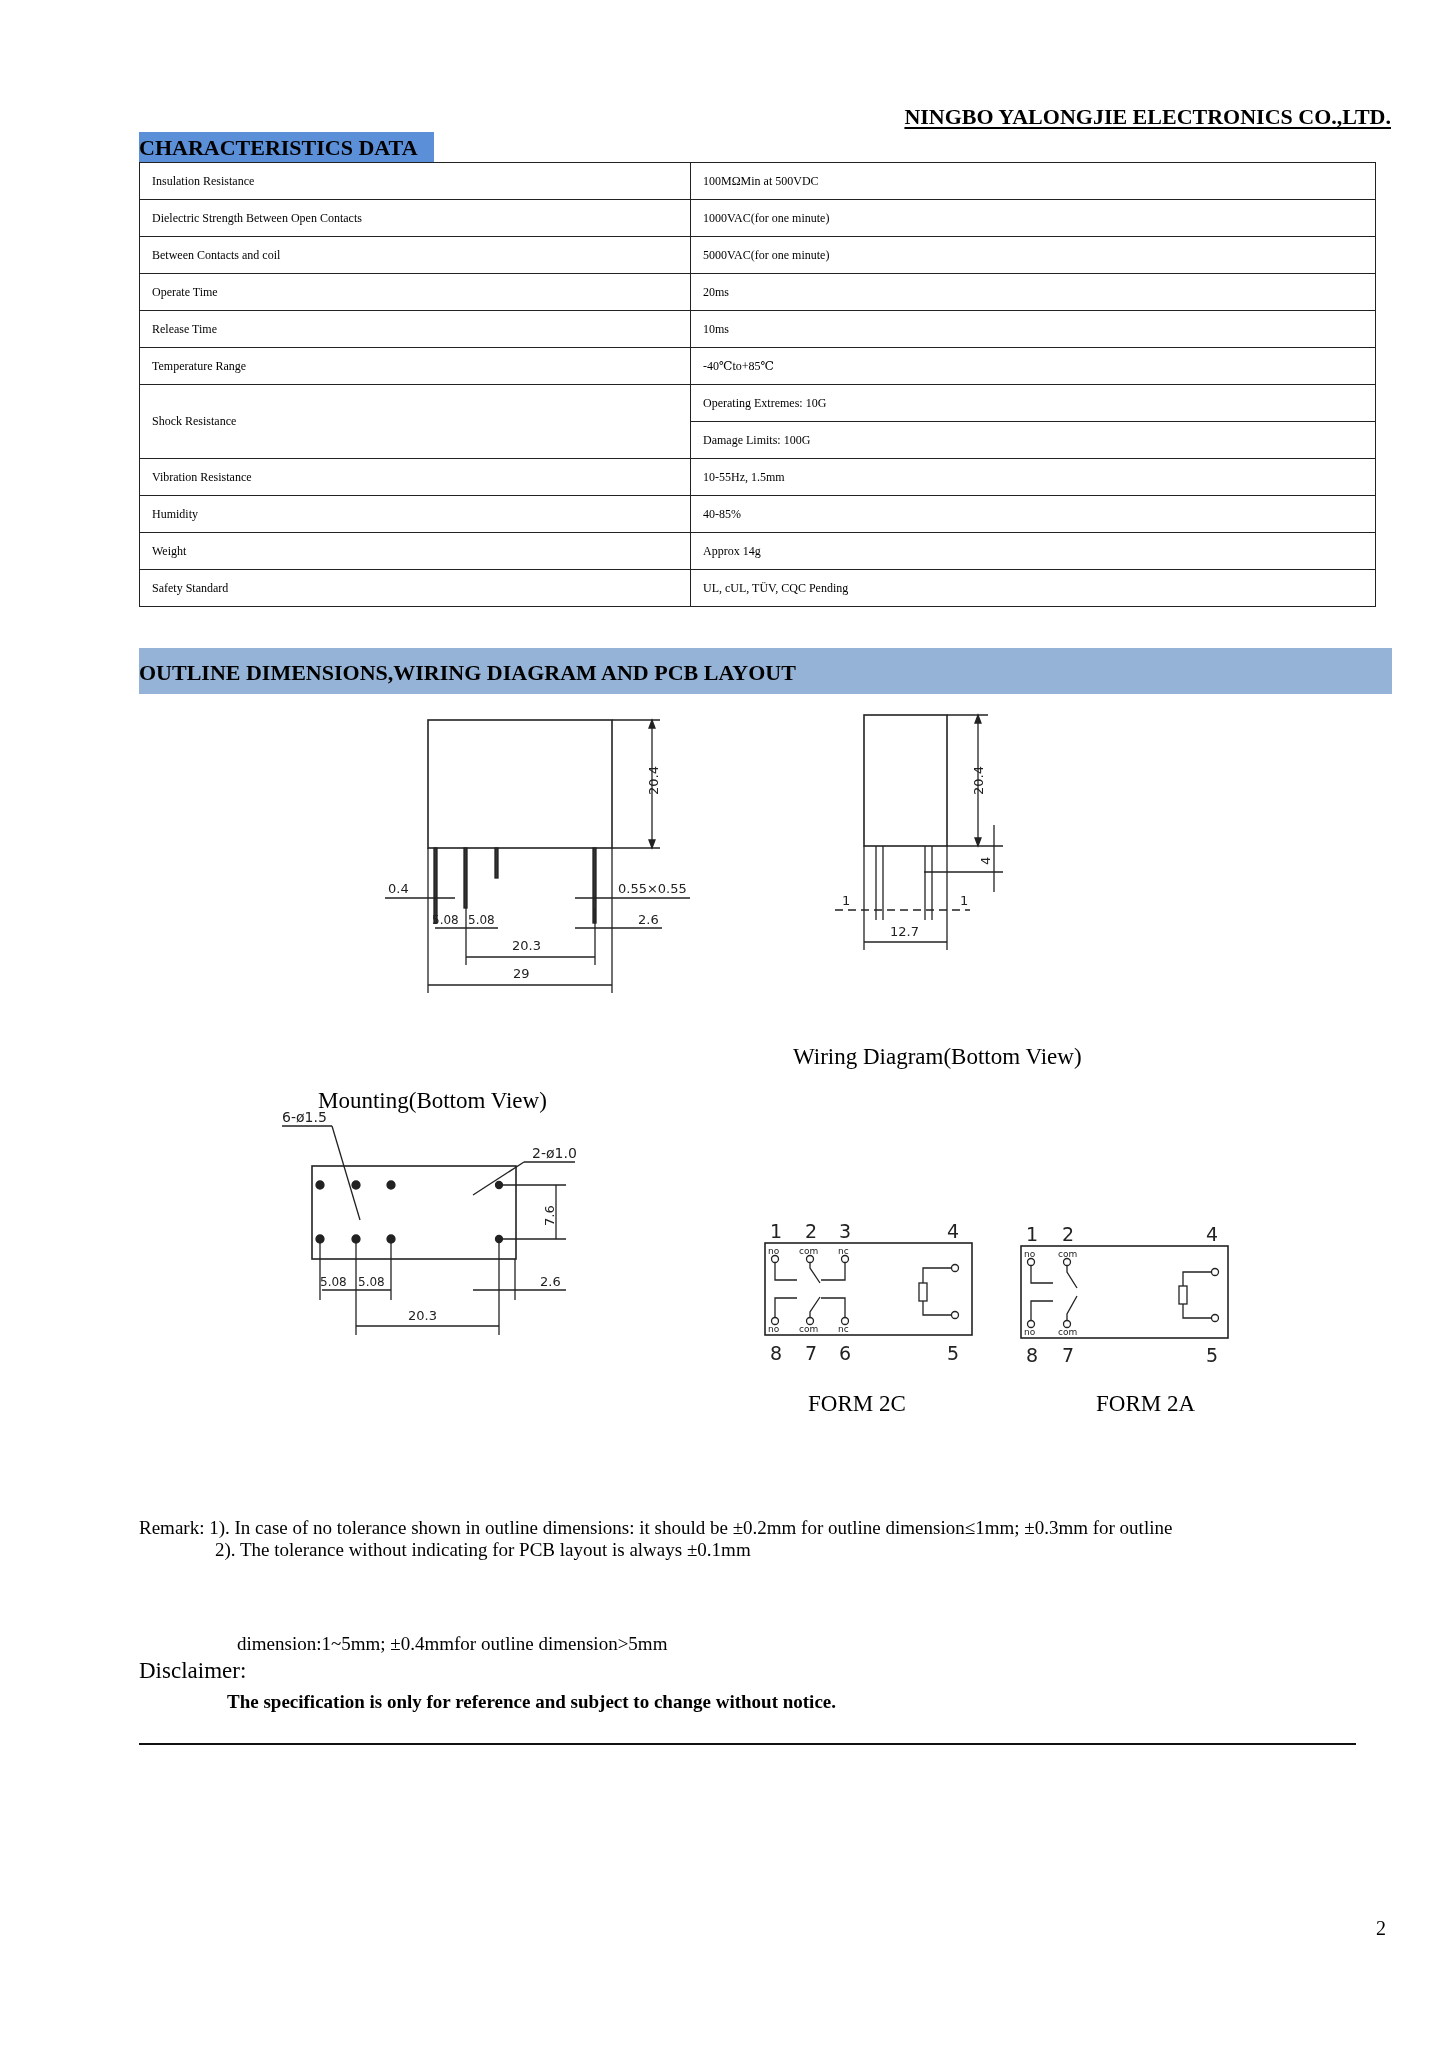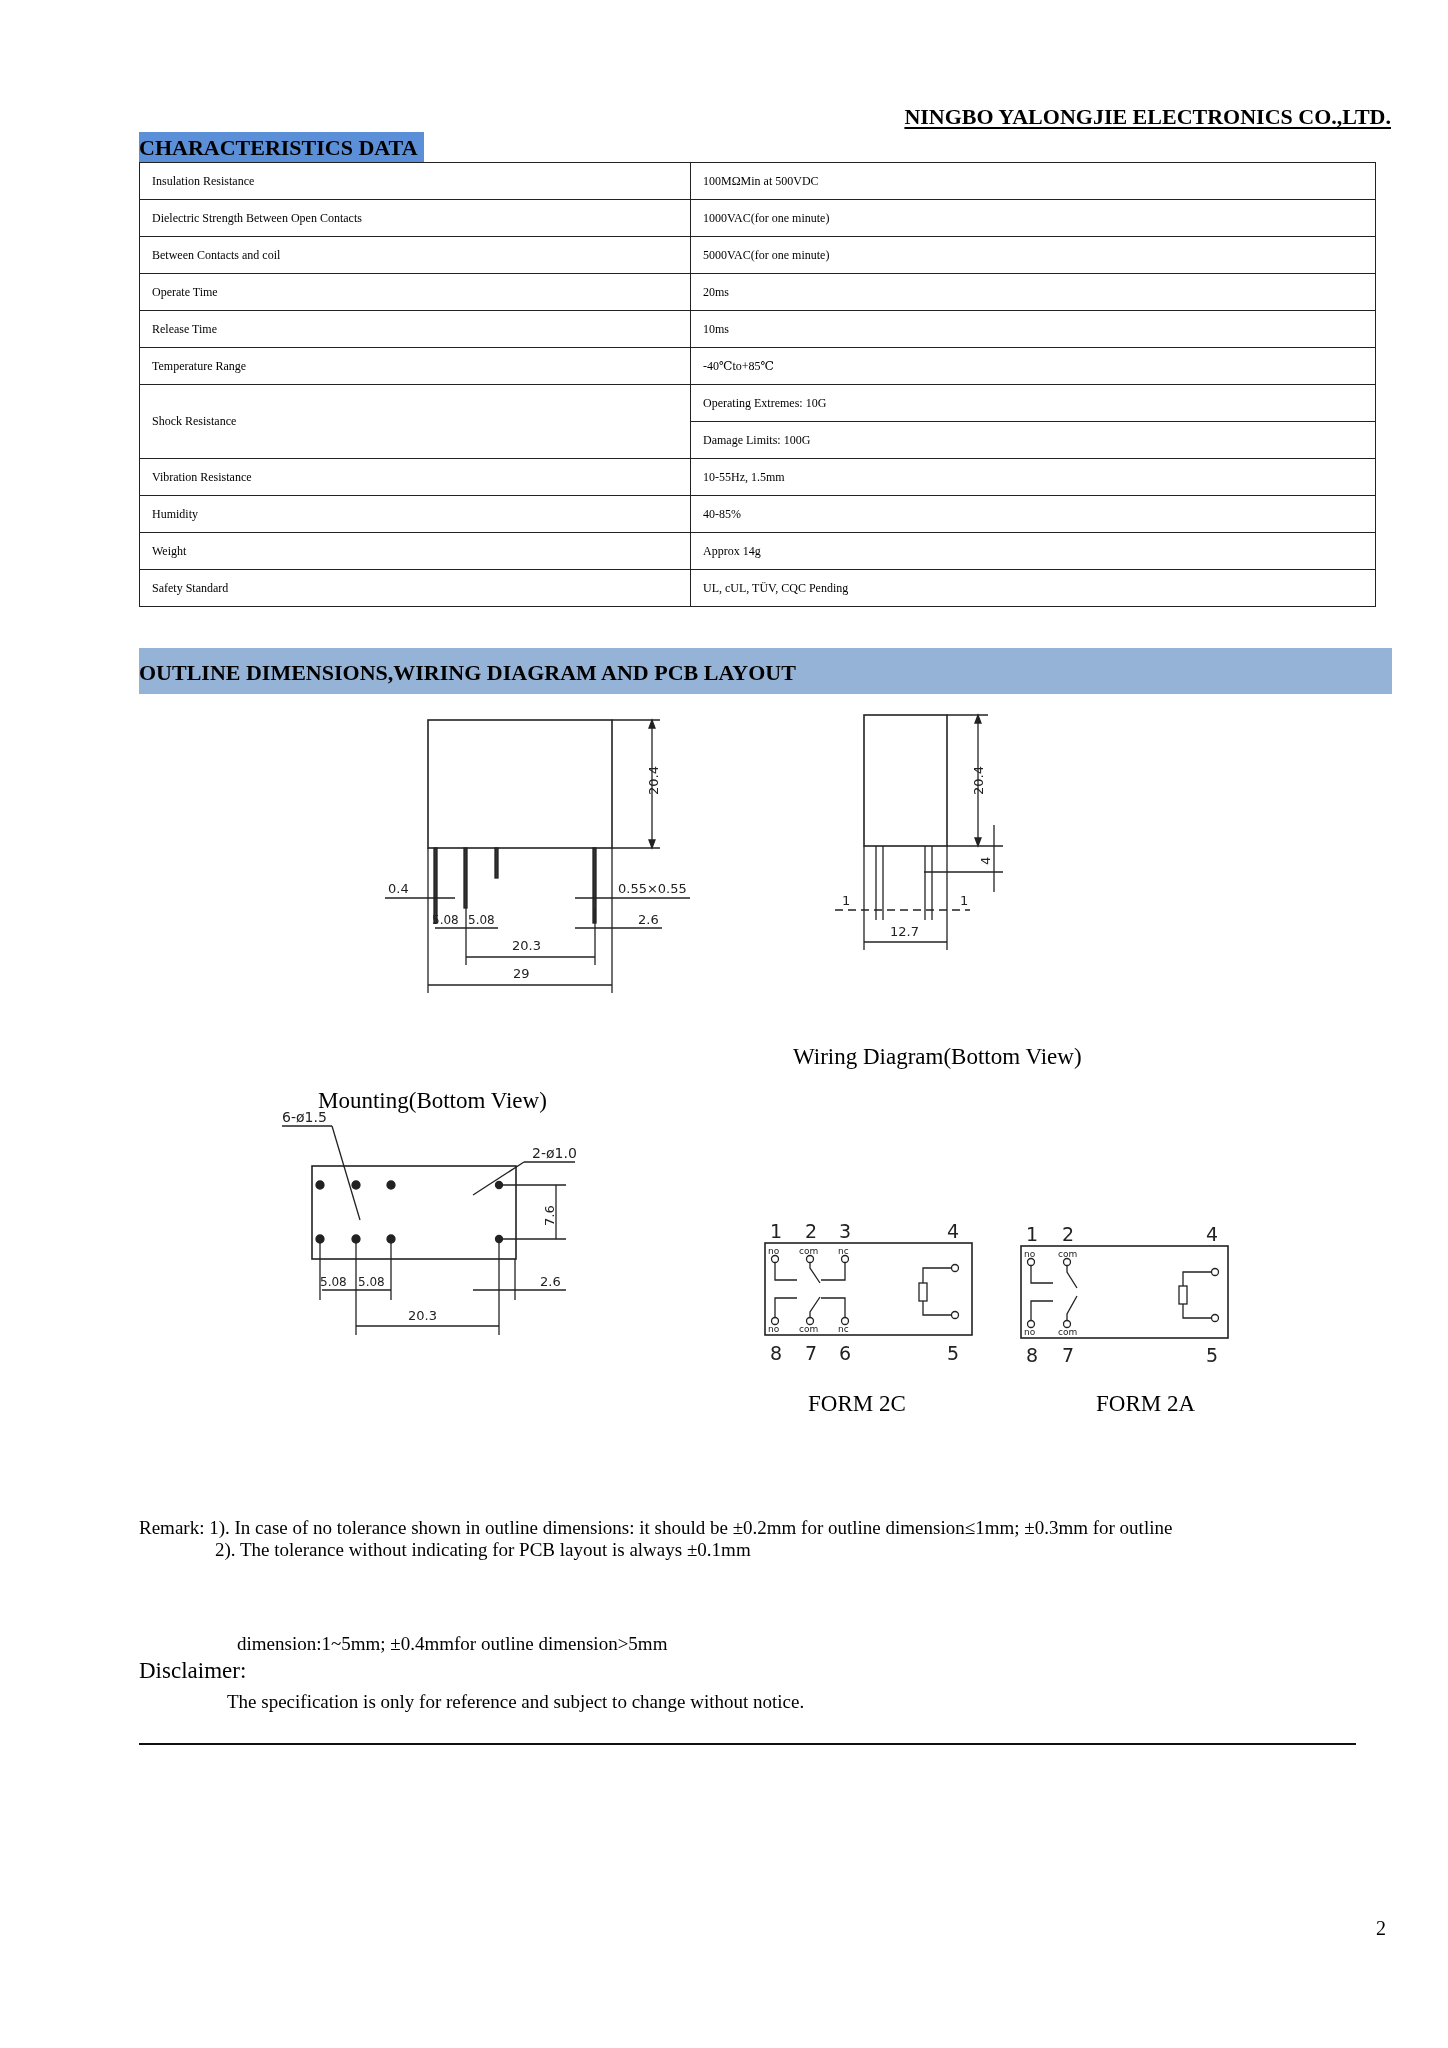--- a/index.html
+++ b/index.html
@@ -1,21 +1,21 @@
 <!DOCTYPE html>
 <html><head>
 <meta charset="utf-8">
 <style>
   html, body { margin:0; padding:0; background:#ffffff; }
   body { width:1448px; height:2048px; position:relative; overflow:hidden;
          font-family:"Liberation Serif", "DejaVu Serif", serif; color:#000; }
   .abs { position:absolute; }
   .company { right:57px; top:104px; font-size:22px; font-weight:bold;
              text-decoration:underline; text-underline-offset:3px; white-space:nowrap; }
-  .sec1 { left:139px; top:132px; height:30px; padding:0 6px 0 0; background:#5b8fd8;
+  .sec1 { left:139px; top:132px; height:30px; padding:0 16px 0 0; background:#5b8fd8;
           font-size:22px; font-weight:bold; line-height:32px; white-space:nowrap; }
   table.spec { position:absolute; left:139px; top:162px; width:1237px;
                border-collapse:collapse; font-size:12px; }
   table.spec td { border:1.5px solid #222; height:36px; padding:0 0 0 12px; vertical-align:middle; }
   table.spec td.k { width:538px; }
   .sec2 { left:139px; top:648px; width:1253px; height:46px; background:#95b3d7;
           font-size:22px; font-weight:bold; line-height:50px; white-space:nowrap; }
   .sec2 span { padding-left:0; }
   .caption { font-size:23px; white-space:nowrap; }
   .remark { font-size:19px; white-space:nowrap; }
@@ -252,16 +252,16 @@
 </svg>
 
 <div class="abs caption" style="left:808px;top:1391px;">FORM 2C</div>
 <div class="abs caption" style="left:1071px;top:1391px;margin-left:25px;">FORM 2A</div>
 
 <div class="abs remark" style="left:139px;top:1517px;">Remark: 1). In case of no tolerance shown in outline dimensions: it should be  ±0.2mm for outline dimension≤1mm;  ±0.3mm for outline</div>
 <div class="abs remark" style="left:237px;top:1633px;">dimension:1~5mm;  ±0.4mmfor outline dimension&gt;5mm</div>
 <div class="abs remark" style="left:215px;top:1539px;text-align:right;">2). The tolerance without indicating for PCB layout is always  ±0.1mm</div>
 
 <div class="abs disc-title" style="left:139px;top:1658px;">Disclaimer:</div>
-<div class="abs remark" style="left:227px;top:1691px;">The specification is only for reference and subject to change without notice.</div>
+<div class="abs remark" style="left:227px;top:1691px;font-weight:bold;">The specification is only for reference and subject to change without notice.</div>
 <div class="abs rule"></div>
 
 <div class="abs pagenum" style="left:1376px;top:1917px;">2</div>
 
 </body></html>

